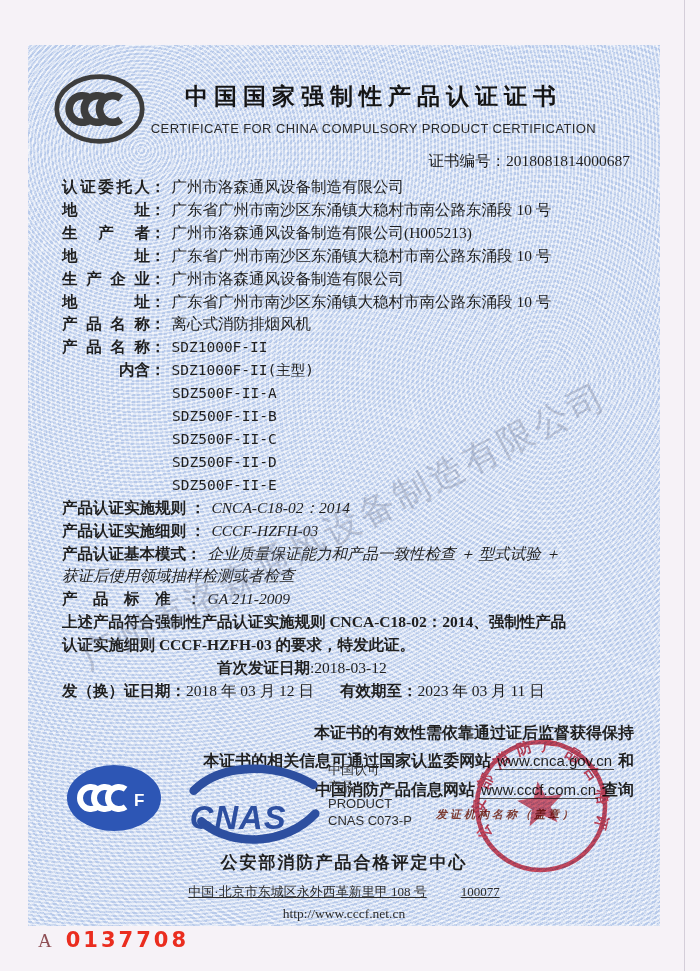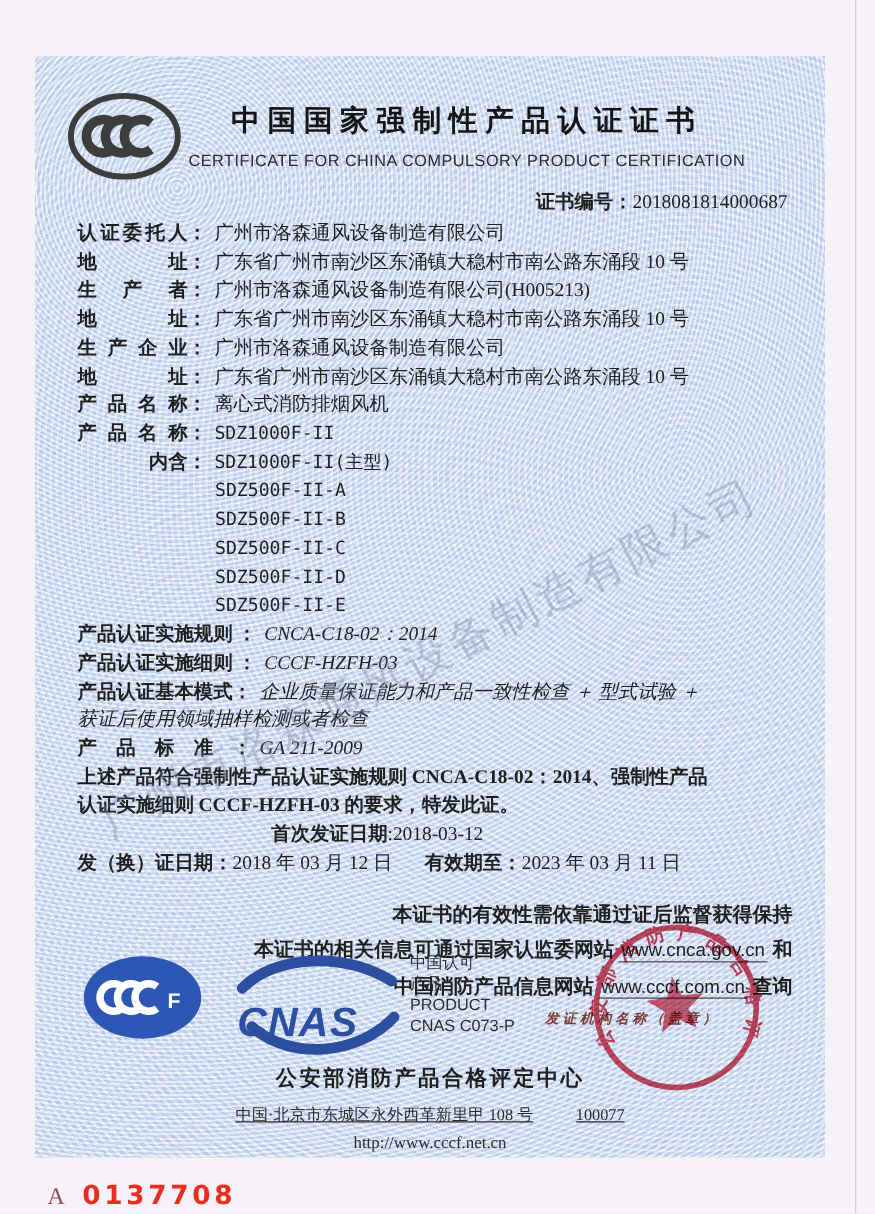--- a/index.html
+++ b/index.html
@@ -24,21 +24,21 @@
     z-index:3; pointer-events:none; font-weight:500;
   }
   
   .header{ display:flex; padding:26px 20px 0 24px; height:104px; }
   .ccc-logo{ width:95px; height:76px; flex:0 0 auto; }
   .titles{ flex:1; text-align:center; padding:10px 40px 0 0; }
   .title-cn{ font-size:23px; font-weight:700; letter-spacing:6px; color:#151515; }
   .title-en{ font-size:13px; letter-spacing:.4px; margin-top:9px; color:#2b2b2b;
     font-family:"Liberation Sans","DejaVu Sans",sans-serif; }
   .cert-no{ text-align:right; padding-right:30px; margin-top:2px; font-size:15.5px; }
-  .cert-no .cl{ font-weight:700; }
+  .cert-no .cl{ font-weight:400; }
   
   .content{ position:relative; z-index:2; padding:4px 26px 0 34px; font-size:15.5px; line-height:22.9px; }
   .row{ display:flex; }
   .lbl{ display:inline-block; width:88px; text-align:justify; text-align-last:justify; font-weight:700; flex:0 0 auto; }
   .lbl.right{ text-align:right; text-align-last:right;font-family:Liberation Serif, serif; }
   .colon{ font-weight:700; flex:0 0 auto; }
   .val{ padding-left:6px; }
   .mono{ font-family:"DejaVu Sans Mono","Liberation Mono",monospace; font-size:14.5px; }
   .indent{ padding-left:110px; }
   .rrow{ display:flex; }
@@ -62,21 +62,21 @@
     letter-spacing:3px; font-style:italic; font-weight:700; }
   .seal{ position:absolute; left:438px; top:686px; z-index:4; transform:rotate(-8deg); opacity:.9;
     mix-blend-mode:multiply; }
   
   .issuer-block{ position:absolute; left:0; right:0; top:806px; text-align:center; z-index:2; }
   .org-name{ font-size:17px; font-weight:700; letter-spacing:2px; }
   .org-addr{ margin-top:9px; font-size:13px; color:#2c2c2c;text-decoration:underline; }
   .org-addr .pc{ margin-left:34px; }
   .org-web{ margin-top:5px; font-size:13.5px; color:#2c2c2c; }
   
-  .serial{ position:absolute; left:38px; top:928px; z-index:5;margin-top:16px; }
+  .serial{ position:absolute; left:38px; top:928px; z-index:5; }
   .serial .pre{ font-size:19px; color:#8f4f55; margin-right:14px; }
   .serial .num{ font-size:21px; font-weight:700; letter-spacing:3px; color:#ea2d1f;
     font-family:"DejaVu Sans","Liberation Sans",sans-serif; }
 </style>
 </head>
 <body>
 
 <div class="page">
   <div class="cert">
 

